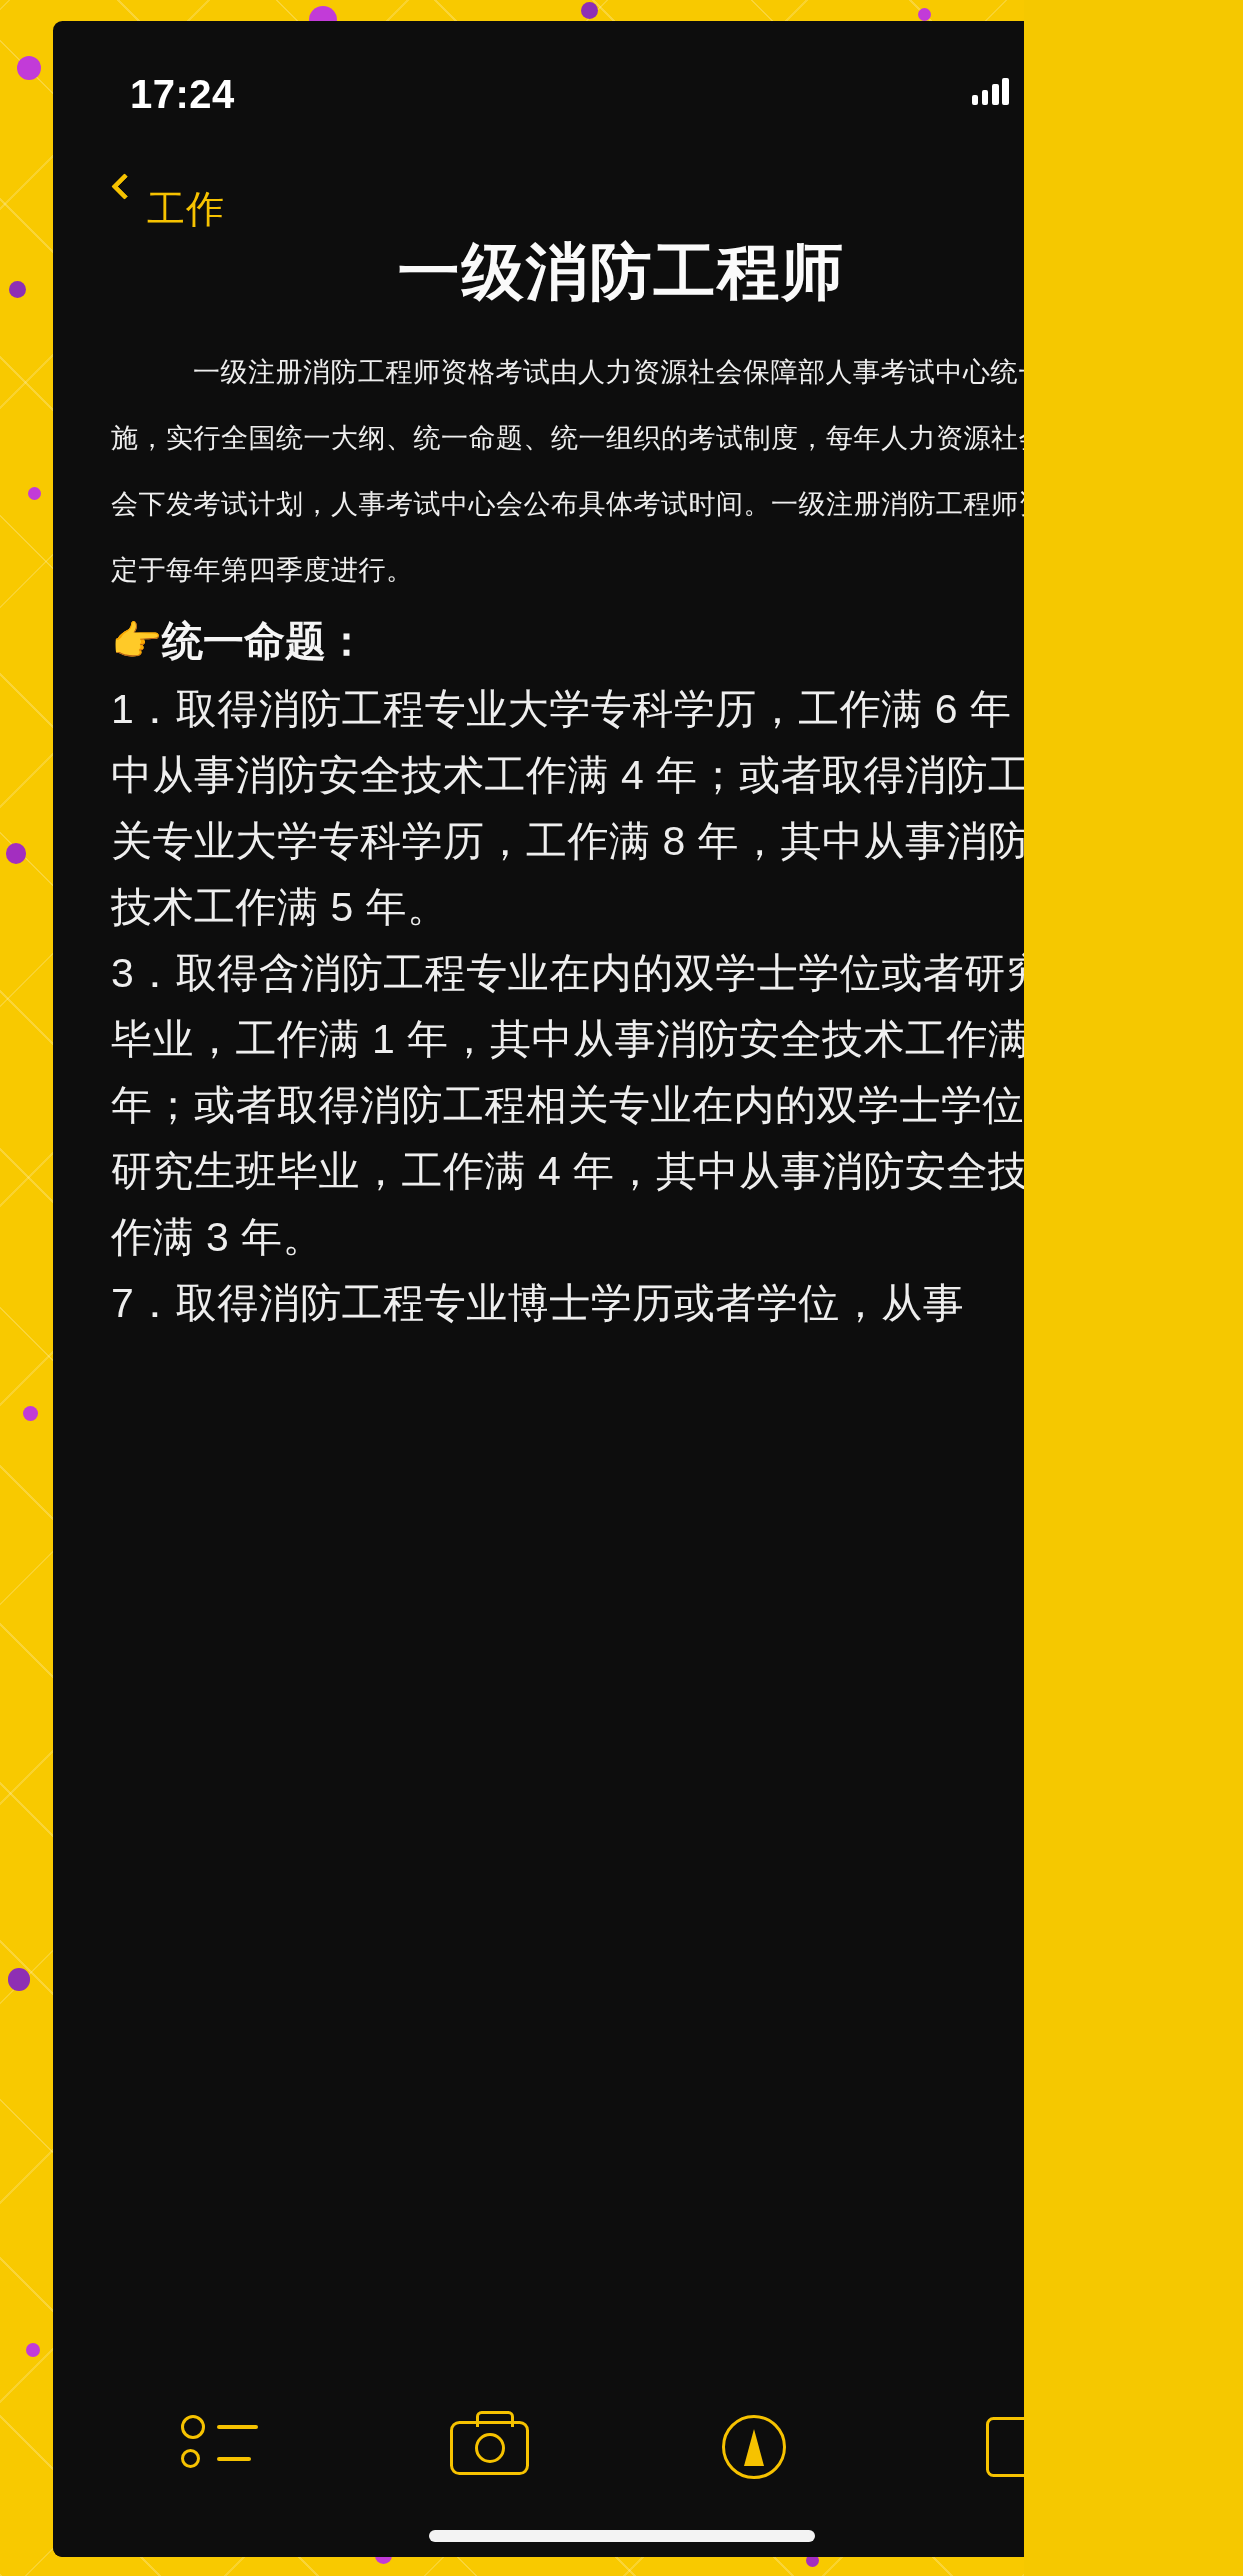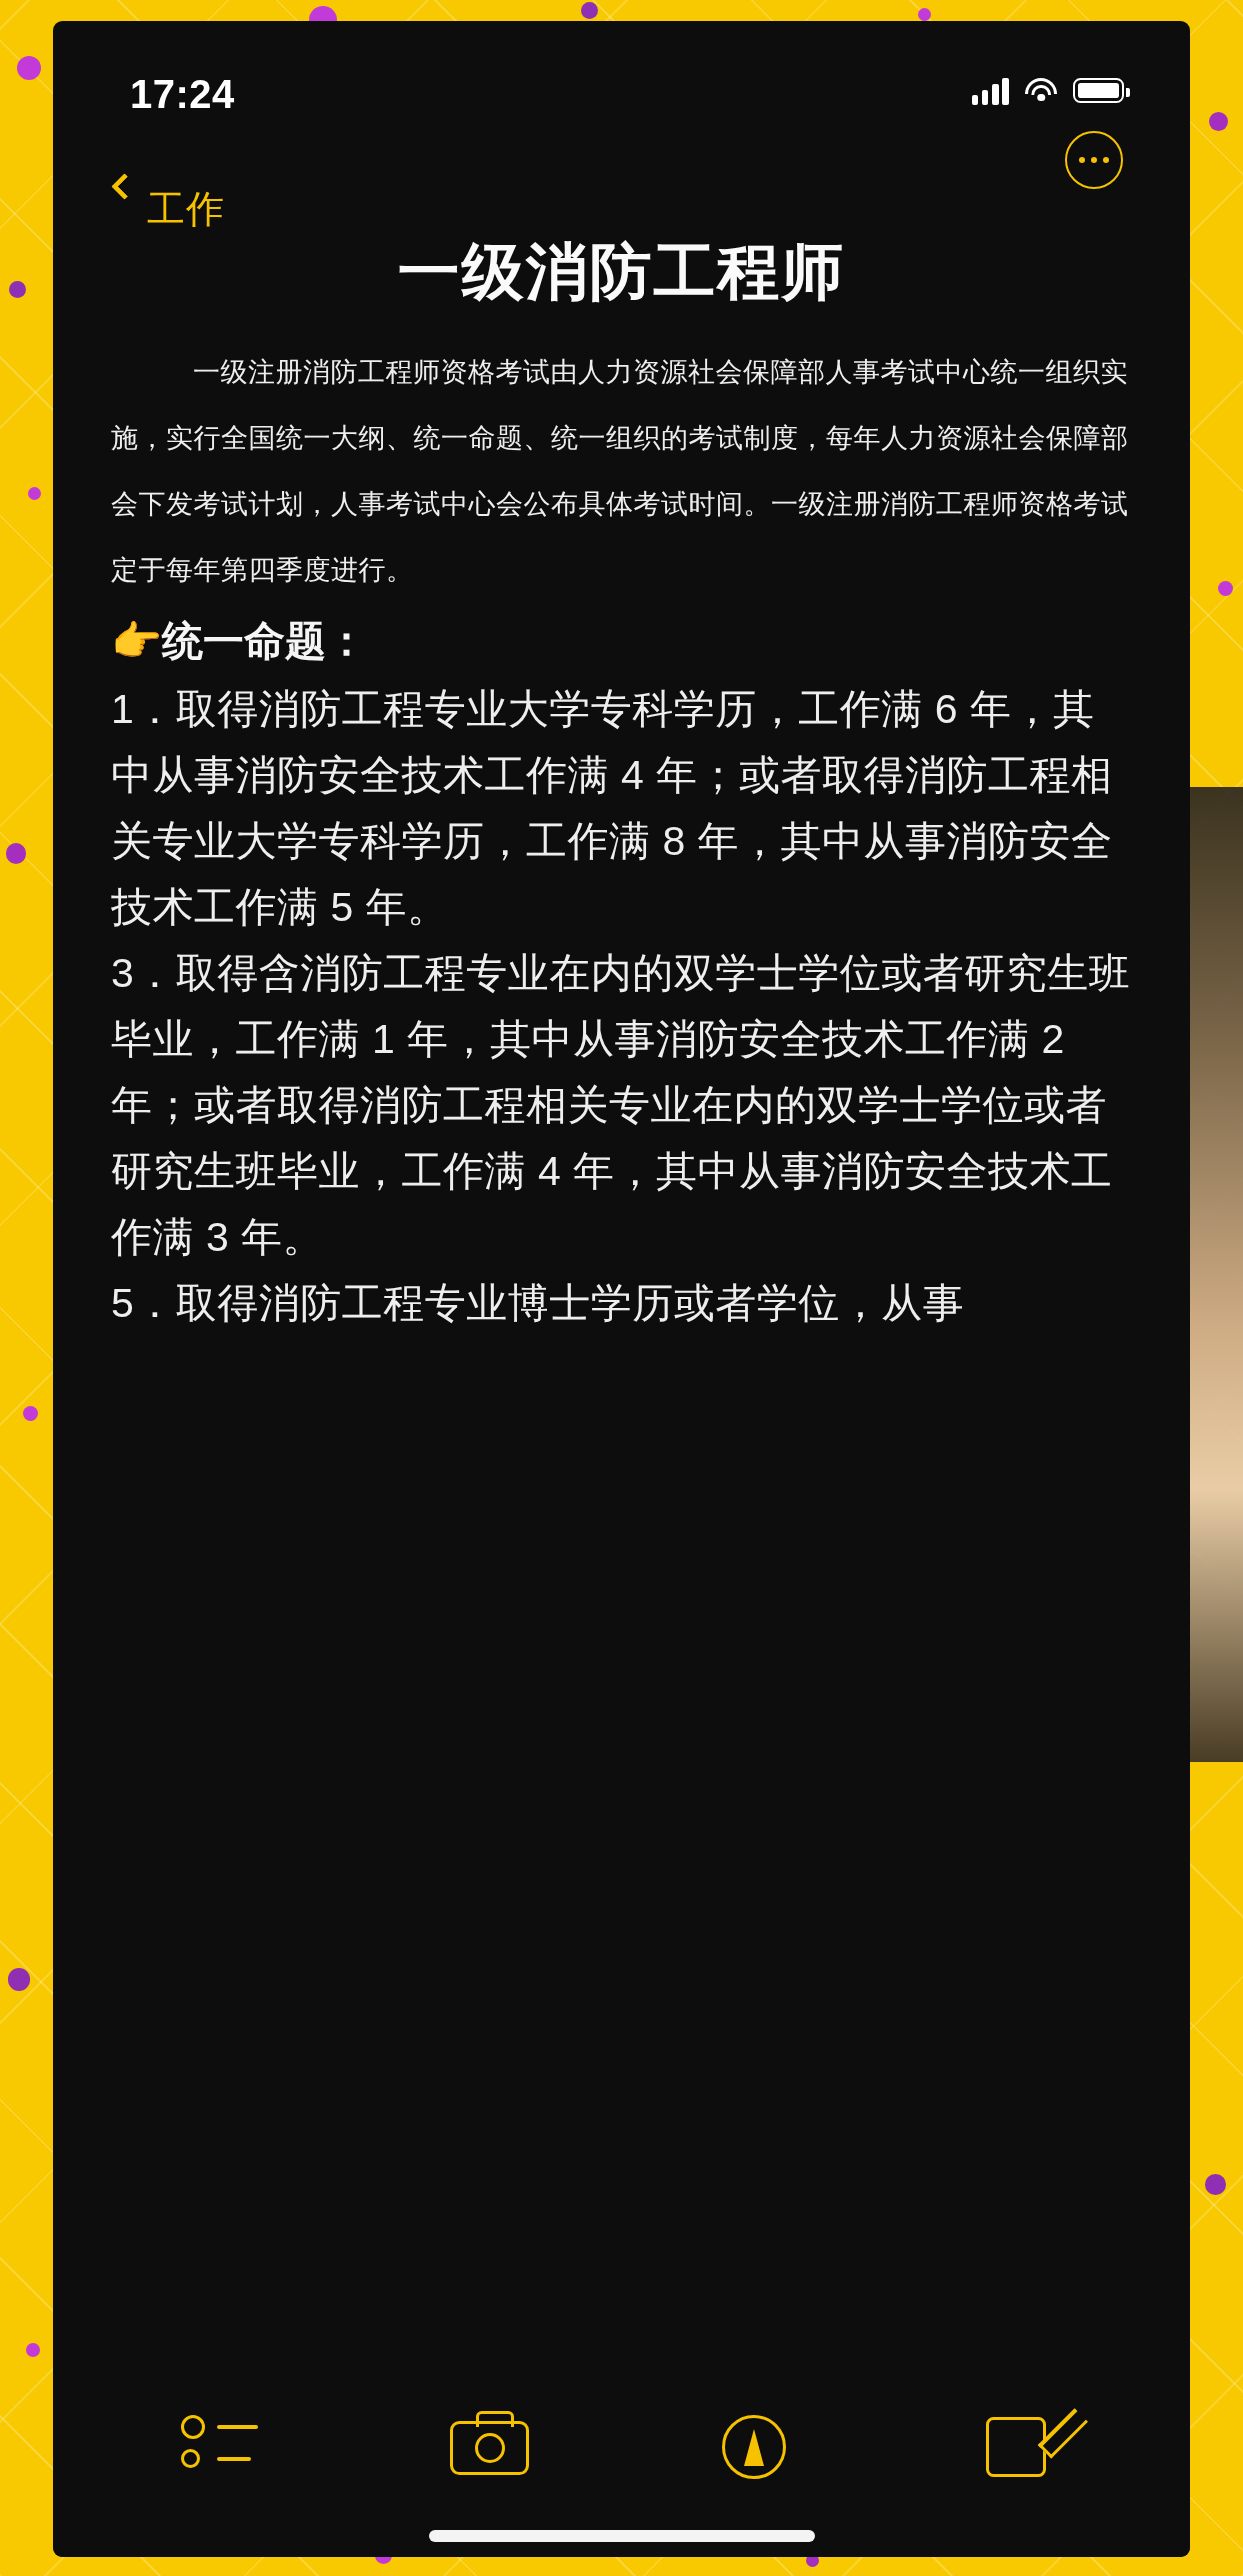--- a/index.html
+++ b/index.html
@@ -5,21 +5,21 @@
   * { box-sizing: border-box; margin: 0; padding: 0; }
   html, body {
     width: 1243px;
     height: 2576px;
     background: #f5c800;
     font-family: "Liberation Sans", sans-serif;
     overflow: hidden;
   }
   #page {
     position: relative;
-    width: 1243px;
+    width: 1024px;
     height: 2576px;
     background: #7f1d1d;
     overflow: hidden;
   }
 
   
   .backdrop {
     position: absolute;
     inset: 0;
     background:
@@ -303,21 +303,21 @@
           <i></i>
         </div>
     </div>
 
     <div class="note">
       <div class="note-title">一级消防工程师</div>
       <div class="para indent">一级注册消防工程师资格考试由人力资源社会保障部人事考试中心统一组织实施，实行全国统一大纲、统一命题、统一组织的考试制度，每年人力资源社会保障部会下发考试计划，人事考试中心会公布具体考试时间。一级注册消防工程师资格考试定于每年第四季度进行。</div>
       <div class="section-head">👉统一命题：</div>
       <div class="item">1．取得消防工程专业大学专科学历，工作满 6 年，其中从事消防安全技术工作满 4 年；或者取得消防工程相关专业大学专科学历，工作满 8 年，其中从事消防安全技术工作满 5 年。</div>
       <div class="item">3．取得含消防工程专业在内的双学士学位或者研究生班毕业，工作满 1 年，其中从事消防安全技术工作满 2 年；或者取得消防工程相关专业在内的双学士学位或者研究生班毕业，工作满 4 年，其中从事消防安全技术工作满 3 年。</div>
-      <div class="item">5．取得消防工程专业博士学历或者学位，从事</div>
+      <div class="item">7．取得消防工程专业博士学历或者学位，从事</div>
     </div>
 
     <div class="toolbar">
       <div class="tb-btn">
         <span class="ic-check-circle"></span>
         <span class="ic-line l1"></span>
         <span class="ic-check-circle small"></span>
         <span class="ic-line l2"></span>
       </div>
       <div class="tb-btn">

